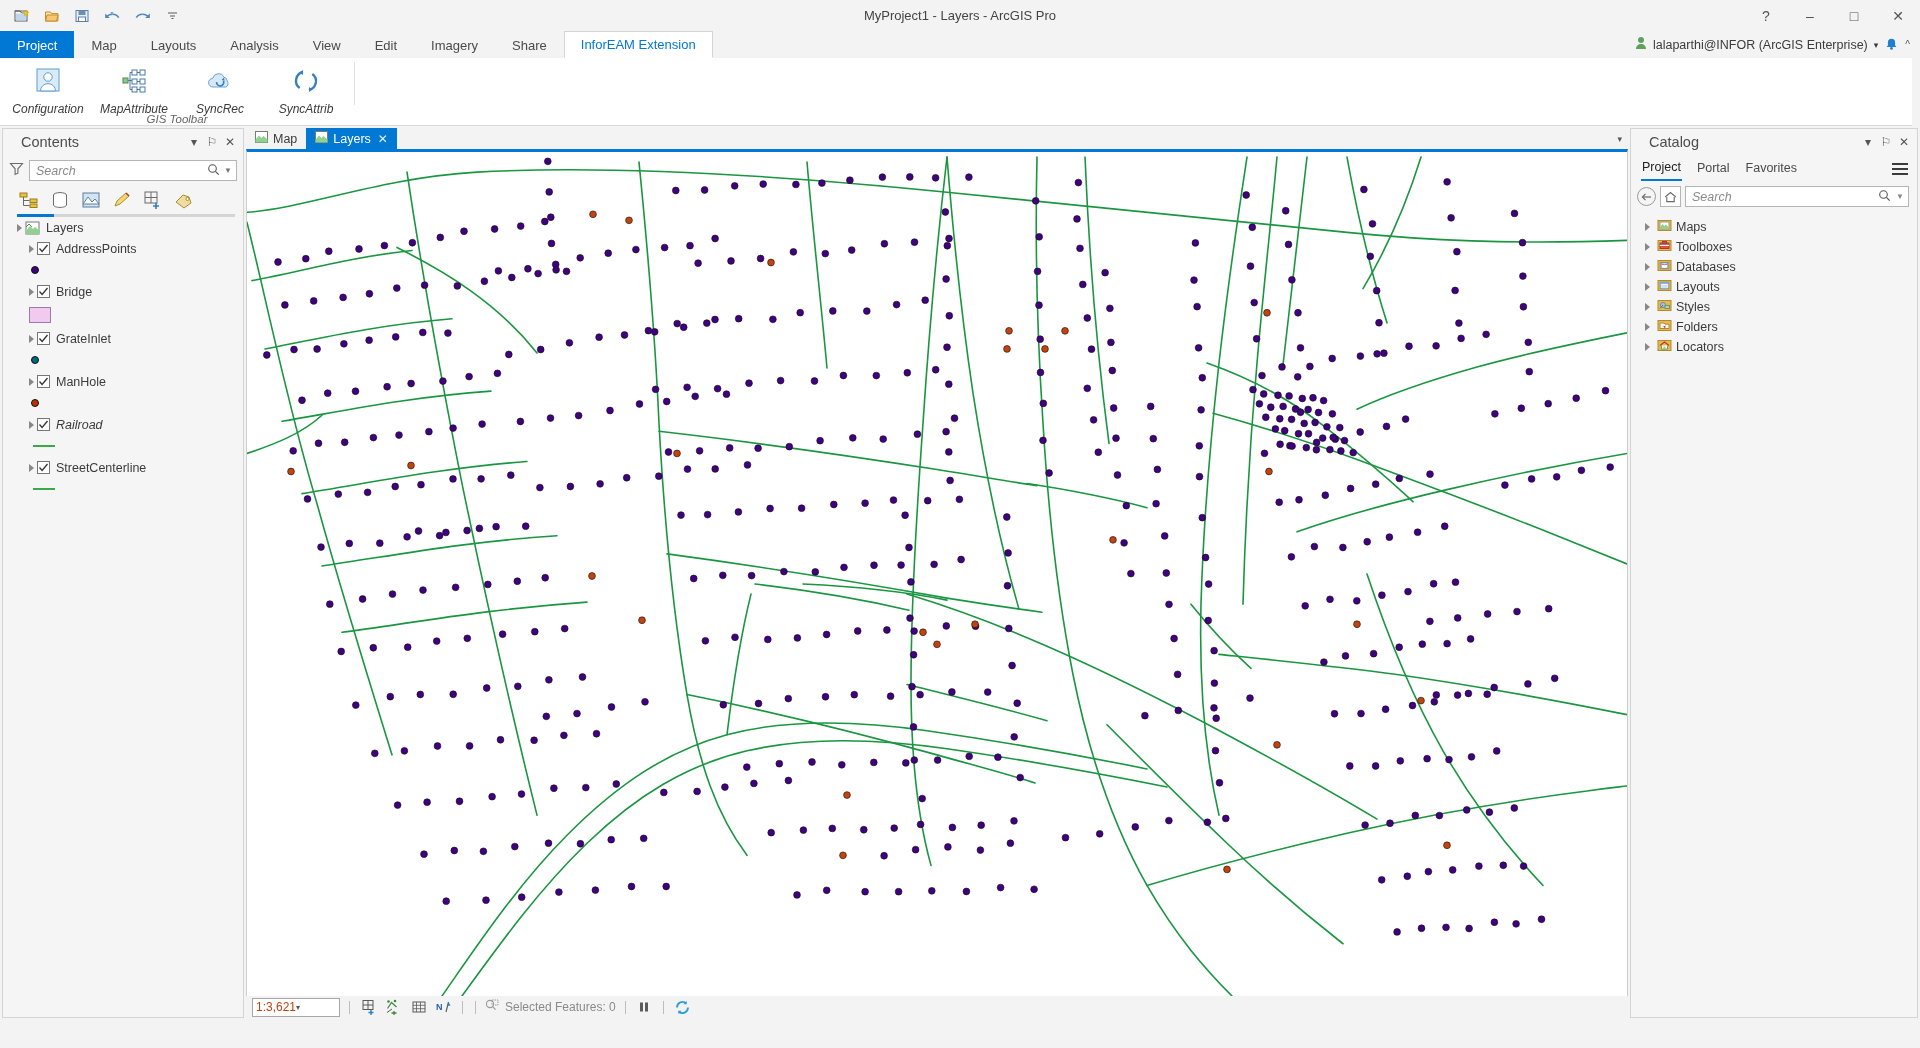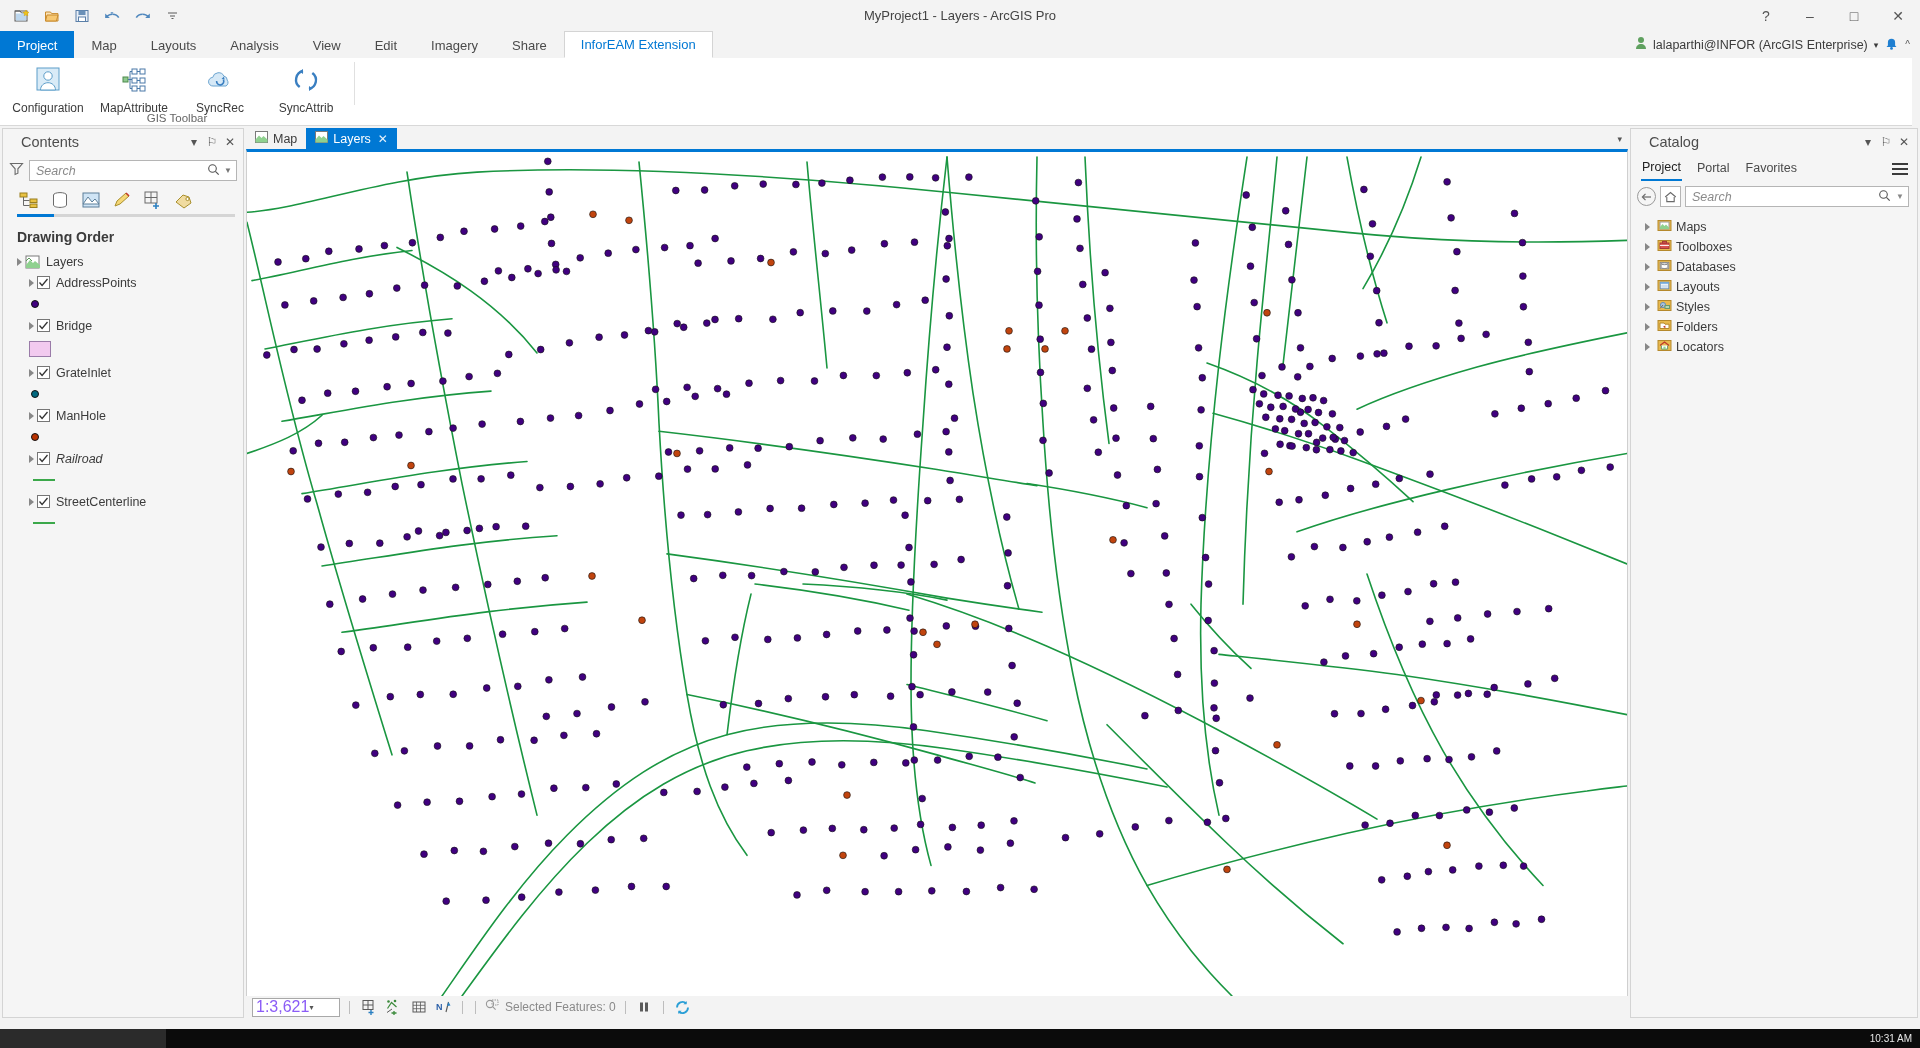--- a/index.html
+++ b/index.html
@@ -50,21 +50,21 @@
   }
   .acct {
     position: absolute; right: 0; top: 0; height: 27px; display: flex; align-items: center;
     gap: 6px; padding-right: 10px; font-size: 12.5px; color: #3b3b3b;
   }
 
   
   .ribbon {
     position: absolute; left: 0; top: 58px; width: 1912px; height: 68px;
     background: #fff; border-bottom: 1px solid #d8d8d8;
-    display: flex; align-items: flex-end;
+    display: flex; align-items: flex-start; font-style: italic;
   }
   .rgroup { height: 68px; display: flex; flex-direction: column; position: relative; }
   .rgroup-items { display: flex; align-items: flex-start; padding: 3px 6px 0 6px; gap: 2px; }
   .rbtn {
     width: 84px; display: flex; flex-direction: column; align-items: center; gap: 3px;
     padding: 4px 2px 2px 2px; border: 1px solid transparent; border-radius: 2px; cursor: pointer;
   }
   .rbtn-label { font-size: 12px; color: #3b3b3b; text-align: center; line-height: 1.1; }
   .rgroup-title {
     position: absolute; bottom: 1px; left: 0; right: 0; text-align: center;
@@ -175,21 +175,21 @@
   .map-canvas svg { display: block; width: 100%; height: 100%; }
 
   .map-status {
     height: 22px; background: #f3f3f3; display: flex; align-items: center;
     padding: 0 6px; gap: 6px; flex: none; font-size: 12px; color: #3b3b3b;
   }
   .scale-box {
     width: 88px; height: 19px; background: #fff; border: 1px solid #a8a8a8;
     display: flex; align-items: center; padding: 0 3px;
   }
-  .scale-box span { flex: 1; font-size: 16px; color: #8b5cf6; }
+  .scale-box span { flex: 1; font-size: 12px; color: #c2410c; }
   .stool { width: 19px; height: 19px; display: flex; align-items: center; justify-content: center; cursor: pointer; }
   .vsep { width: 1px; height: 13px; background: #bdbdbd; margin: 0 3px; }
   .coords { flex: 1; text-align: center; font-size: 12px; color: #3b3b3b; }
   .sel-feat { display: flex; align-items: center; gap: 5px; color: #8a8a8a; font-size: 12px; }
 
   
   .taskbar {
     position: absolute; left: 0; bottom: 0; width: 1920px; height: 19px;
     background: #0b0b0b;
   }
@@ -403,21 +403,20 @@
         </div>
         <div class="ctool">
           <svg width="20" height="18" viewBox="0 0 20 18">
               <path d="M2 11l7-7 6 2 2 6-7 5z" fill="#f0dba0" stroke="#a98f2c"></path>
               <circle cx="13.5" cy="8" r="1.6" fill="#fff" stroke="#a98f2c"></circle>
             </svg>
         </div>
       </div>
       <div class="ctoolbar-underline"></div>
 
-      <div class="sect-title">Drawing Order</div>
 
       <div class="tree-row" style="padding-left:10px;">
         <span class="tw">
             <i class="twg"></i>
           </span>
         <span style="margin-right:6px;display:flex;">
           <svg width="15" height="14" viewBox="0 0 15 14">
               <rect x="1" y="1" width="13" height="12" fill="#fff" stroke="#7a7a7a"></rect>
               <path d="M1 10l4-5 3 3 2-2 5 4v3H1z" fill="#8fd18f"></path>
               <path d="M1 6l3-3 3 3" fill="none" stroke="#5a9a5a"></path>
@@ -1374,18 +1373,14 @@
               <path d="M3 7.5L7.5 4l4.5 3.5" fill="none" stroke="#c0392b" stroke-width="1.2"></path>
               <path d="M4.4 7.5v3.6h6.2V7.5" fill="#fff" stroke="#6a9a6a"></path>
               <rect x="6.4" y="8.6" width="2.2" height="2.5" fill="#8fd18f"></rect>
             </svg>
         </span>
         <span class="cat-label">Locators</span>
       </div>
     </div>
   </div>
 
-  <div class="taskbar">
-    <div class="seg"></div>
-    <div class="clock">10:31 AM</div>
-  </div>
 
 </div>
 
 </body></html>

